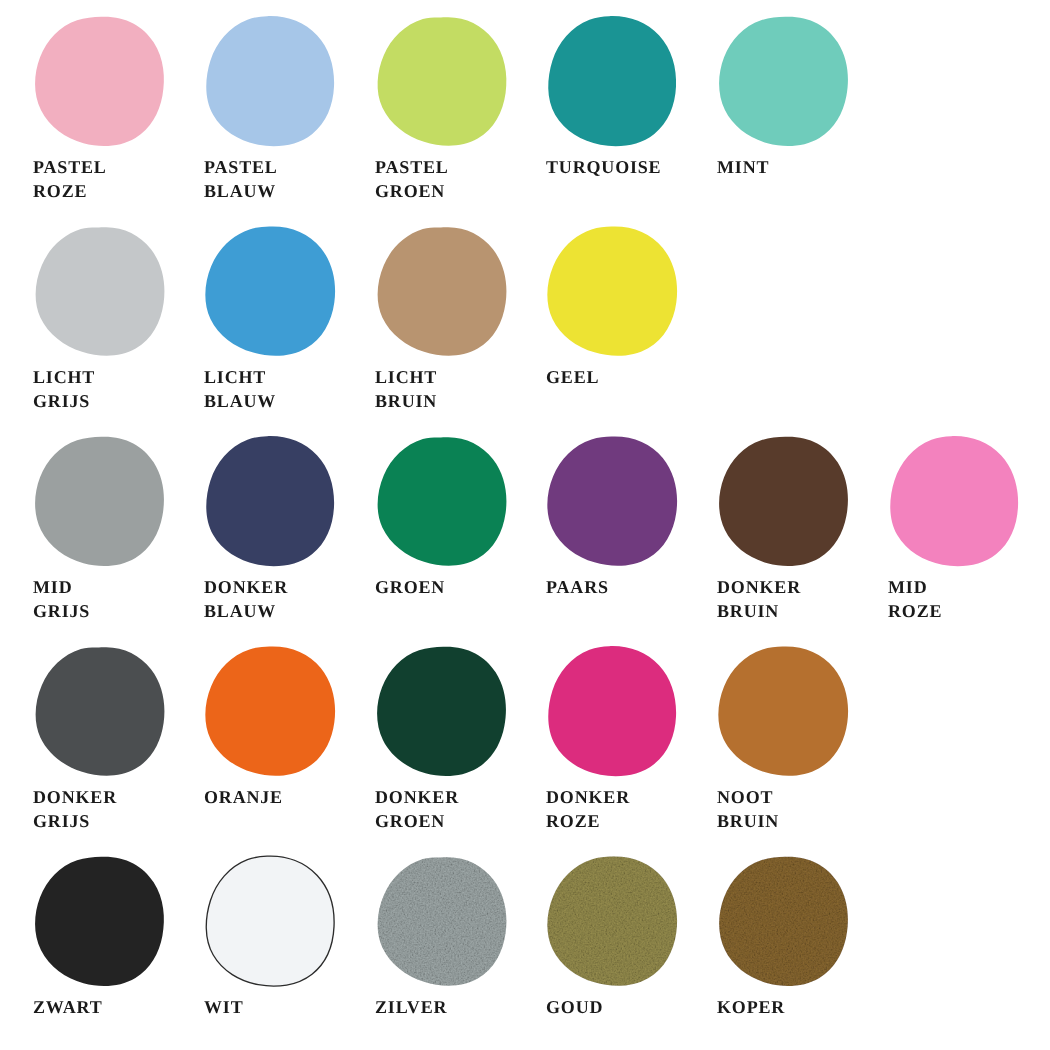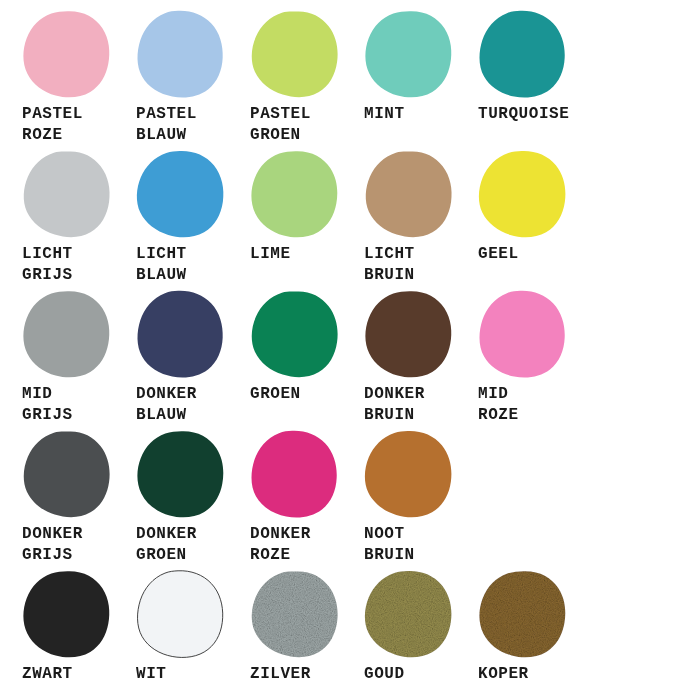--- a/index.html
+++ b/index.html
@@ -45,28 +45,28 @@
   }
   .blob-svg {
     display: block;
     width: 90px;
     height: 90px;
     overflow: visible;
   }
 
   .swatch-label {
     margin-top: 4px;
-    font-size: 16px;
+    font-size: 12px;
     font-weight: bold;
     line-height: 1.32;
     letter-spacing: 0.55px;
     color: #1a1a1a;
     text-transform: uppercase;
     white-space: pre-line;
-    font-family: Liberation Mono, monospace;
+    font-family: Liberation Serif, serif;
   }
 </style>
 </head>
 <body>
 
 <div id="swatch-grid">
 
 <div class="swatch-row">
       <div class="swatch-cell">
         <div class="blob-wrap">
@@ -91,32 +91,32 @@
           <svg class="blob-svg" viewBox="0 0 92 92">
             <path d="M48.0,1.6 C61.0,1.0 72.6,6.6 80.4,16.6 C88.4,26.8 90.8,40.4 89.0,53.2 C87.2,66.2 81.0,78.0 70.0,84.2 C59.2,90.4 45.4,90.2 33.4,86.4 C21.2,82.6 10.4,74.4 5.0,63.0 C0.0,52.2 1.2,38.6 6.0,27.4 C11.0,15.8 20.4,6.6 32.6,2.8 C37.6,1.2 43.0,1.8 48.0,1.6 Z" fill="#C3DC63"></path>
           </svg>
         </div>
         <div class="swatch-label">PASTEL
 GROEN</div>
       </div>
       <div class="swatch-cell">
         <div class="blob-wrap">
           <svg class="blob-svg" viewBox="0 0 92 92">
+            <path d="M43.0,0.8 C56.0,0.2 68.4,4.6 77.0,13.8 C85.8,23.2 89.2,36.2 88.6,48.8 C88.0,61.6 83.4,73.6 73.6,81.2 C63.6,89.0 49.8,90.8 37.0,88.4 C24.4,86.0 12.6,79.2 6.2,68.0 C0.0,57.0 0.6,43.0 4.4,31.0 C8.4,18.6 17.2,8.0 29.6,3.2 C34.0,1.4 38.6,1.0 43.0,0.8 Z" fill="#1A9494"></path>
+          </svg>
+        </div>
+        <div class="swatch-label">TURQUOISE</div>
+      </div>
+      <div class="swatch-cell">
+        <div class="blob-wrap">
+          <svg class="blob-svg" viewBox="0 0 92 92">
             <path d="M46.5,1.2 C62.5,0.6 74.8,7.2 82.2,18.6 C89.4,29.8 90.4,43.2 88.2,55.0 C86.0,67.0 80.0,77.6 69.8,83.8 C59.4,90.0 46.2,90.6 34.4,87.4 C22.0,84.0 11.0,76.2 5.4,64.8 C0.0,53.8 0.4,40.2 4.8,28.8 C9.4,17.0 18.2,7.6 30.0,3.6 C35.2,1.8 41.0,1.4 46.5,1.2 Z" fill="#6FCCBB"></path>
           </svg>
         </div>
         <div class="swatch-label">MINT</div>
-      </div>
-      <div class="swatch-cell">
-        <div class="blob-wrap">
-          <svg class="blob-svg" viewBox="0 0 92 92">
-            <path d="M43.0,0.8 C56.0,0.2 68.4,4.6 77.0,13.8 C85.8,23.2 89.2,36.2 88.6,48.8 C88.0,61.6 83.4,73.6 73.6,81.2 C63.6,89.0 49.8,90.8 37.0,88.4 C24.4,86.0 12.6,79.2 6.2,68.0 C0.0,57.0 0.6,43.0 4.4,31.0 C8.4,18.6 17.2,8.0 29.6,3.2 C34.0,1.4 38.6,1.0 43.0,0.8 Z" fill="#1A9494"></path>
-          </svg>
-        </div>
-        <div class="swatch-label">TURQUOISE</div>
       </div>
     </div>
     <div class="swatch-row">
       <div class="swatch-cell">
         <div class="blob-wrap">
           <svg class="blob-svg" viewBox="0 0 92 92">
             <path d="M48.0,1.6 C61.0,1.0 72.6,6.6 80.4,16.6 C88.4,26.8 90.8,40.4 89.0,53.2 C87.2,66.2 81.0,78.0 70.0,84.2 C59.2,90.4 45.4,90.2 33.4,86.4 C21.2,82.6 10.4,74.4 5.0,63.0 C0.0,52.2 1.2,38.6 6.0,27.4 C11.0,15.8 20.4,6.6 32.6,2.8 C37.6,1.2 43.0,1.8 48.0,1.6 Z" fill="#C4C7C9"></path>
           </svg>
         </div>
         <div class="swatch-label">LICHT
@@ -127,28 +127,20 @@
           <svg class="blob-svg" viewBox="0 0 92 92">
             <path d="M44.6,1.0 C58.6,0.4 71.4,5.4 79.6,15.6 C88.0,26.0 90.6,39.8 88.8,52.8 C87.0,66.0 80.6,77.8 69.6,84.0 C58.8,90.2 45.0,90.4 33.0,86.8 C20.8,83.2 9.8,75.2 4.4,64.0 C-0.8,53.0 0.2,39.4 4.8,28.2 C9.6,16.6 18.8,7.0 31.0,3.0 C35.6,1.4 40.2,1.2 44.6,1.0 Z" fill="#3E9DD4"></path>
           </svg>
         </div>
         <div class="swatch-label">LICHT
 BLAUW</div>
       </div>
       <div class="swatch-cell">
         <div class="blob-wrap">
           <svg class="blob-svg" viewBox="0 0 92 92">
-            <path d="M46.5,1.2 C62.5,0.6 74.8,7.2 82.2,18.6 C89.4,29.8 90.4,43.2 88.2,55.0 C86.0,67.0 80.0,77.6 69.8,83.8 C59.4,90.0 46.2,90.6 34.4,87.4 C22.0,84.0 11.0,76.2 5.4,64.8 C0.0,53.8 0.4,40.2 4.8,28.8 C9.4,17.0 18.2,7.6 30.0,3.6 C35.2,1.8 41.0,1.4 46.5,1.2 Z" fill="#A9D57E"></path>
-          </svg>
-        </div>
-        <div class="swatch-label">LIME</div>
-      </div>
-      <div class="swatch-cell">
-        <div class="blob-wrap">
-          <svg class="blob-svg" viewBox="0 0 92 92">
             <path d="M48.0,1.6 C61.0,1.0 72.6,6.6 80.4,16.6 C88.4,26.8 90.8,40.4 89.0,53.2 C87.2,66.2 81.0,78.0 70.0,84.2 C59.2,90.4 45.4,90.2 33.4,86.4 C21.2,82.6 10.4,74.4 5.0,63.0 C0.0,52.2 1.2,38.6 6.0,27.4 C11.0,15.8 20.4,6.6 32.6,2.8 C37.6,1.2 43.0,1.8 48.0,1.6 Z" fill="#B89470"></path>
           </svg>
         </div>
         <div class="swatch-label">LICHT
 BRUIN</div>
       </div>
       <div class="swatch-cell">
         <div class="blob-wrap">
           <svg class="blob-svg" viewBox="0 0 92 92">
             <path d="M44.6,1.0 C58.6,0.4 71.4,5.4 79.6,15.6 C88.0,26.0 90.6,39.8 88.8,52.8 C87.0,66.0 80.6,77.8 69.6,84.0 C58.8,90.2 45.0,90.4 33.0,86.8 C20.8,83.2 9.8,75.2 4.4,64.0 C-0.8,53.0 0.2,39.4 4.8,28.2 C9.6,16.6 18.8,7.0 31.0,3.0 C35.6,1.4 40.2,1.2 44.6,1.0 Z" fill="#EDE333"></path>
@@ -180,20 +172,28 @@
         <div class="blob-wrap">
           <svg class="blob-svg" viewBox="0 0 92 92">
             <path d="M48.0,1.6 C61.0,1.0 72.6,6.6 80.4,16.6 C88.4,26.8 90.8,40.4 89.0,53.2 C87.2,66.2 81.0,78.0 70.0,84.2 C59.2,90.4 45.4,90.2 33.4,86.4 C21.2,82.6 10.4,74.4 5.0,63.0 C0.0,52.2 1.2,38.6 6.0,27.4 C11.0,15.8 20.4,6.6 32.6,2.8 C37.6,1.2 43.0,1.8 48.0,1.6 Z" fill="#0A8254"></path>
           </svg>
         </div>
         <div class="swatch-label">GROEN</div>
       </div>
       <div class="swatch-cell">
         <div class="blob-wrap">
           <svg class="blob-svg" viewBox="0 0 92 92">
+            <path d="M44.6,1.0 C58.6,0.4 71.4,5.4 79.6,15.6 C88.0,26.0 90.6,39.8 88.8,52.8 C87.0,66.0 80.6,77.8 69.6,84.0 C58.8,90.2 45.0,90.4 33.0,86.8 C20.8,83.2 9.8,75.2 4.4,64.0 C-0.8,53.0 0.2,39.4 4.8,28.2 C9.6,16.6 18.8,7.0 31.0,3.0 C35.6,1.4 40.2,1.2 44.6,1.0 Z" fill="#703A7E"></path>
+          </svg>
+        </div>
+        <div class="swatch-label">PAARS</div>
+      </div>
+      <div class="swatch-cell">
+        <div class="blob-wrap">
+          <svg class="blob-svg" viewBox="0 0 92 92">
             <path d="M46.5,1.2 C62.5,0.6 74.8,7.2 82.2,18.6 C89.4,29.8 90.4,43.2 88.2,55.0 C86.0,67.0 80.0,77.6 69.8,83.8 C59.4,90.0 46.2,90.6 34.4,87.4 C22.0,84.0 11.0,76.2 5.4,64.8 C0.0,53.8 0.4,40.2 4.8,28.8 C9.4,17.0 18.2,7.6 30.0,3.6 C35.2,1.8 41.0,1.4 46.5,1.2 Z" fill="#583B2B"></path>
           </svg>
         </div>
         <div class="swatch-label">DONKER
 BRUIN</div>
       </div>
       <div class="swatch-cell">
         <div class="blob-wrap">
           <svg class="blob-svg" viewBox="0 0 92 92">
             <path d="M43.0,0.8 C56.0,0.2 68.4,4.6 77.0,13.8 C85.8,23.2 89.2,36.2 88.6,48.8 C88.0,61.6 83.4,73.6 73.6,81.2 C63.6,89.0 49.8,90.8 37.0,88.4 C24.4,86.0 12.6,79.2 6.2,68.0 C0.0,57.0 0.6,43.0 4.4,31.0 C8.4,18.6 17.2,8.0 29.6,3.2 C34.0,1.4 38.6,1.0 43.0,0.8 Z" fill="#F382BE"></path>
@@ -205,20 +205,28 @@
     </div>
     <div class="swatch-row">
       <div class="swatch-cell">
         <div class="blob-wrap">
           <svg class="blob-svg" viewBox="0 0 92 92">
             <path d="M48.0,1.6 C61.0,1.0 72.6,6.6 80.4,16.6 C88.4,26.8 90.8,40.4 89.0,53.2 C87.2,66.2 81.0,78.0 70.0,84.2 C59.2,90.4 45.4,90.2 33.4,86.4 C21.2,82.6 10.4,74.4 5.0,63.0 C0.0,52.2 1.2,38.6 6.0,27.4 C11.0,15.8 20.4,6.6 32.6,2.8 C37.6,1.2 43.0,1.8 48.0,1.6 Z" fill="#4B4E50"></path>
           </svg>
         </div>
         <div class="swatch-label">DONKER
 GRIJS</div>
+      </div>
+      <div class="swatch-cell">
+        <div class="blob-wrap">
+          <svg class="blob-svg" viewBox="0 0 92 92">
+            <path d="M44.6,1.0 C58.6,0.4 71.4,5.4 79.6,15.6 C88.0,26.0 90.6,39.8 88.8,52.8 C87.0,66.0 80.6,77.8 69.6,84.0 C58.8,90.2 45.0,90.4 33.0,86.8 C20.8,83.2 9.8,75.2 4.4,64.0 C-0.8,53.0 0.2,39.4 4.8,28.2 C9.6,16.6 18.8,7.0 31.0,3.0 C35.6,1.4 40.2,1.2 44.6,1.0 Z" fill="#EC6519"></path>
+          </svg>
+        </div>
+        <div class="swatch-label">ORANJE</div>
       </div>
       <div class="swatch-cell">
         <div class="blob-wrap">
           <svg class="blob-svg" viewBox="0 0 92 92">
             <path d="M46.5,1.2 C62.5,0.6 74.8,7.2 82.2,18.6 C89.4,29.8 90.4,43.2 88.2,55.0 C86.0,67.0 80.0,77.6 69.8,83.8 C59.4,90.0 46.2,90.6 34.4,87.4 C22.0,84.0 11.0,76.2 5.4,64.8 C0.0,53.8 0.4,40.2 4.8,28.8 C9.4,17.0 18.2,7.6 30.0,3.6 C35.2,1.8 41.0,1.4 46.5,1.2 Z" fill="#11402F"></path>
           </svg>
         </div>
         <div class="swatch-label">DONKER
 GROEN</div>
       </div>

